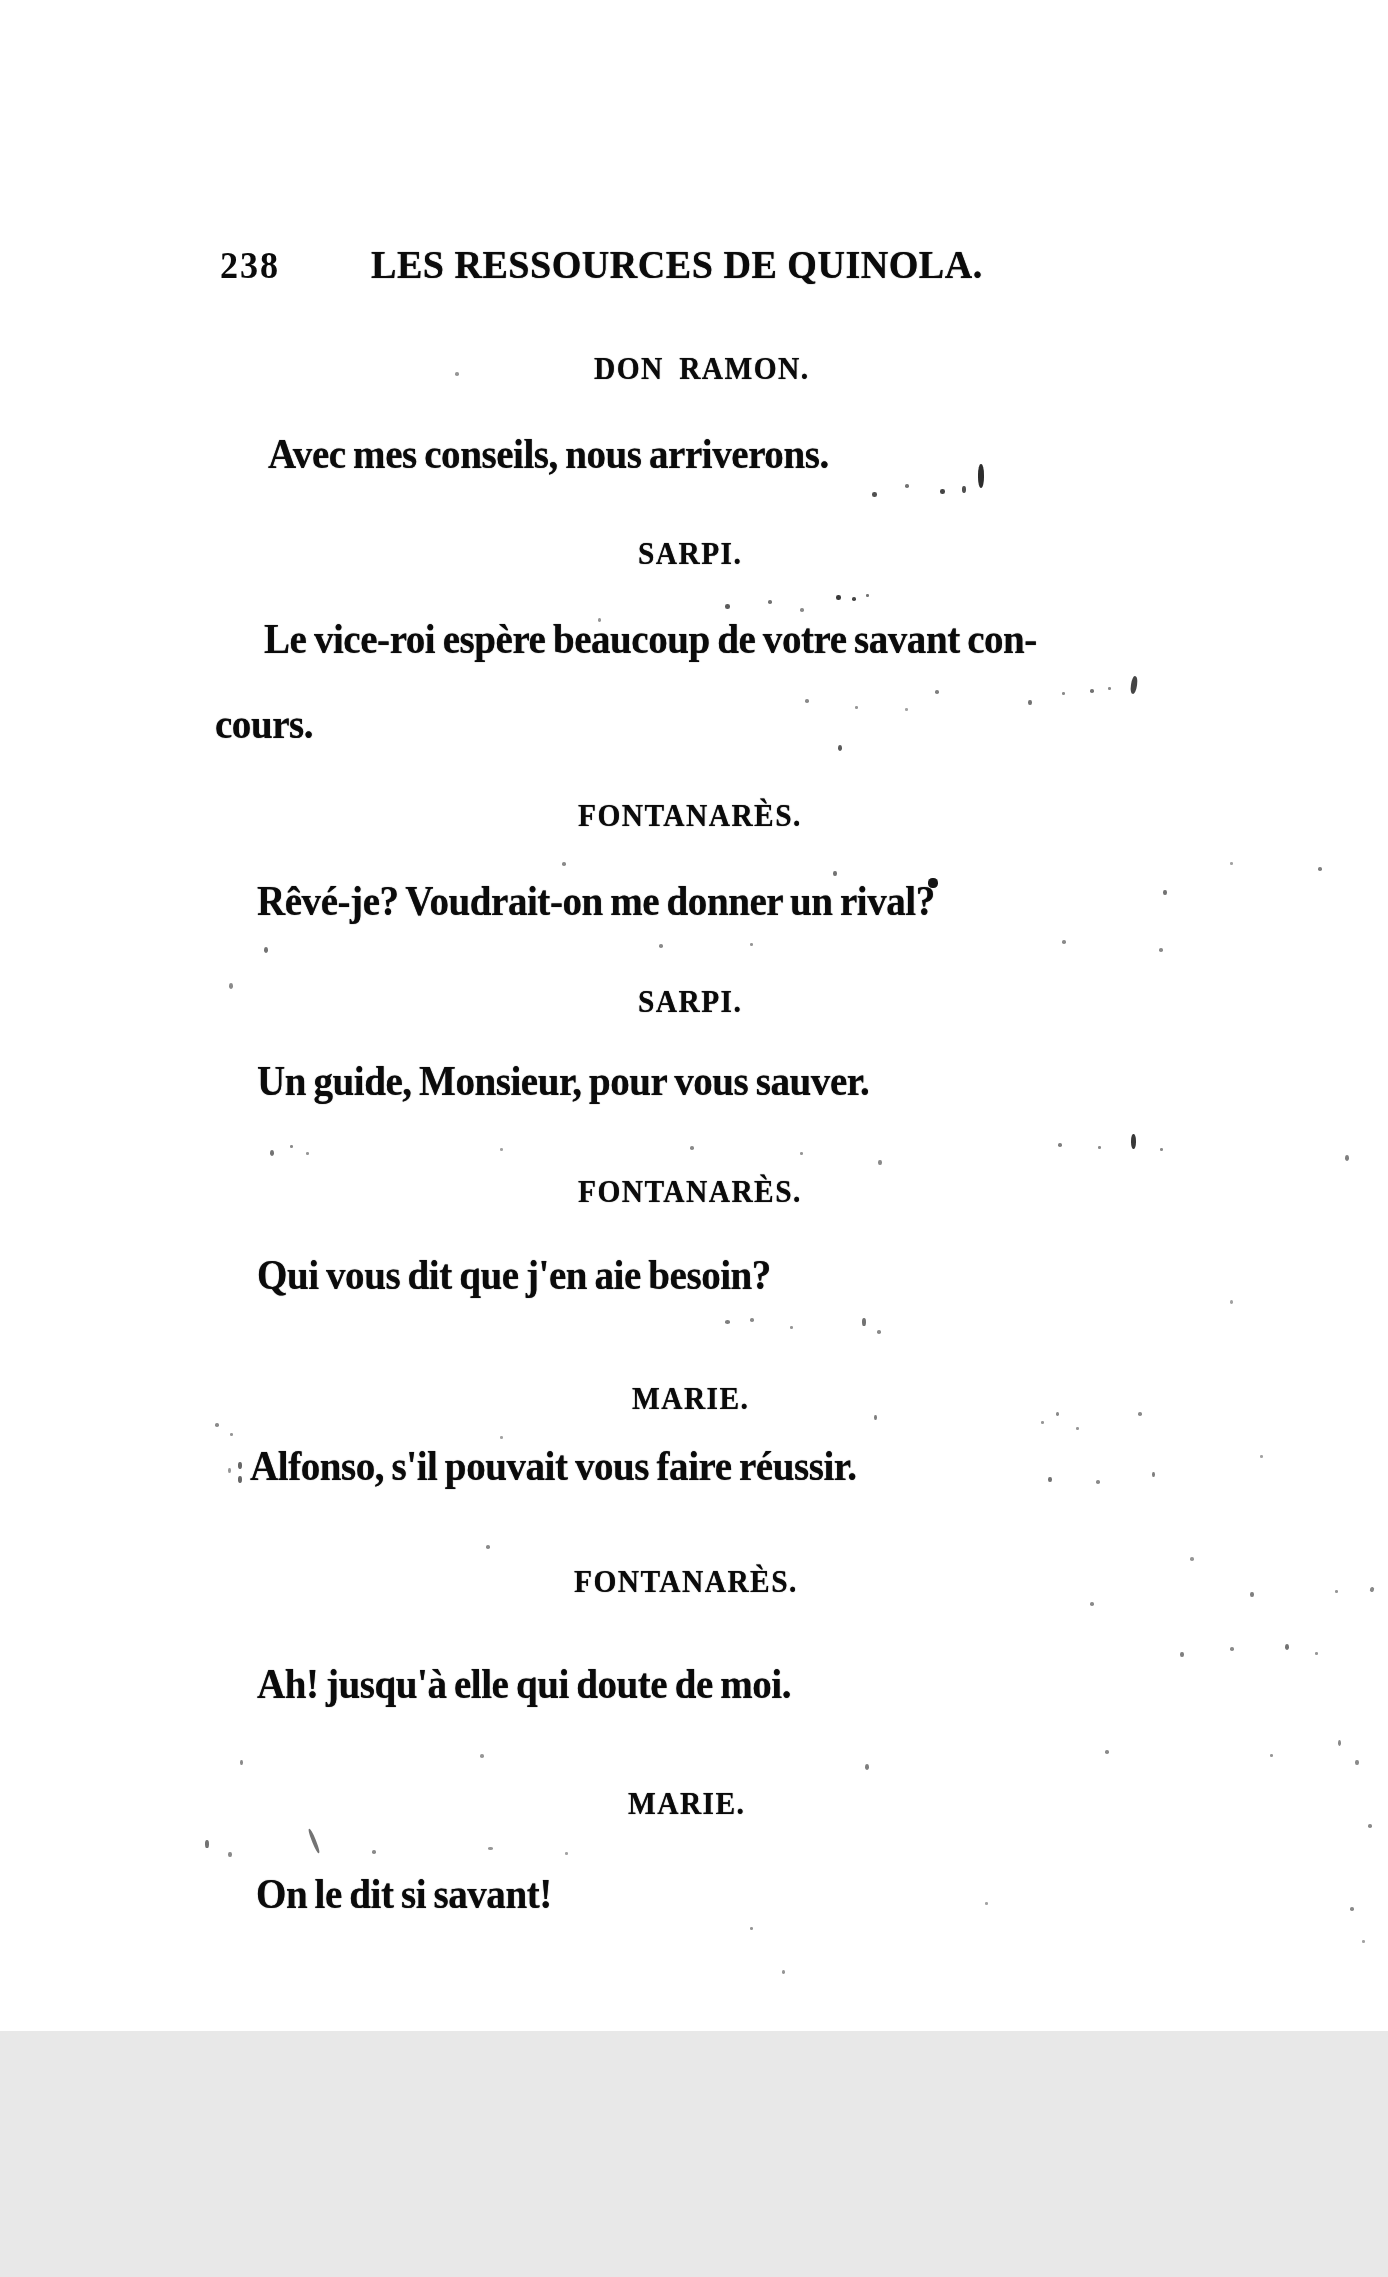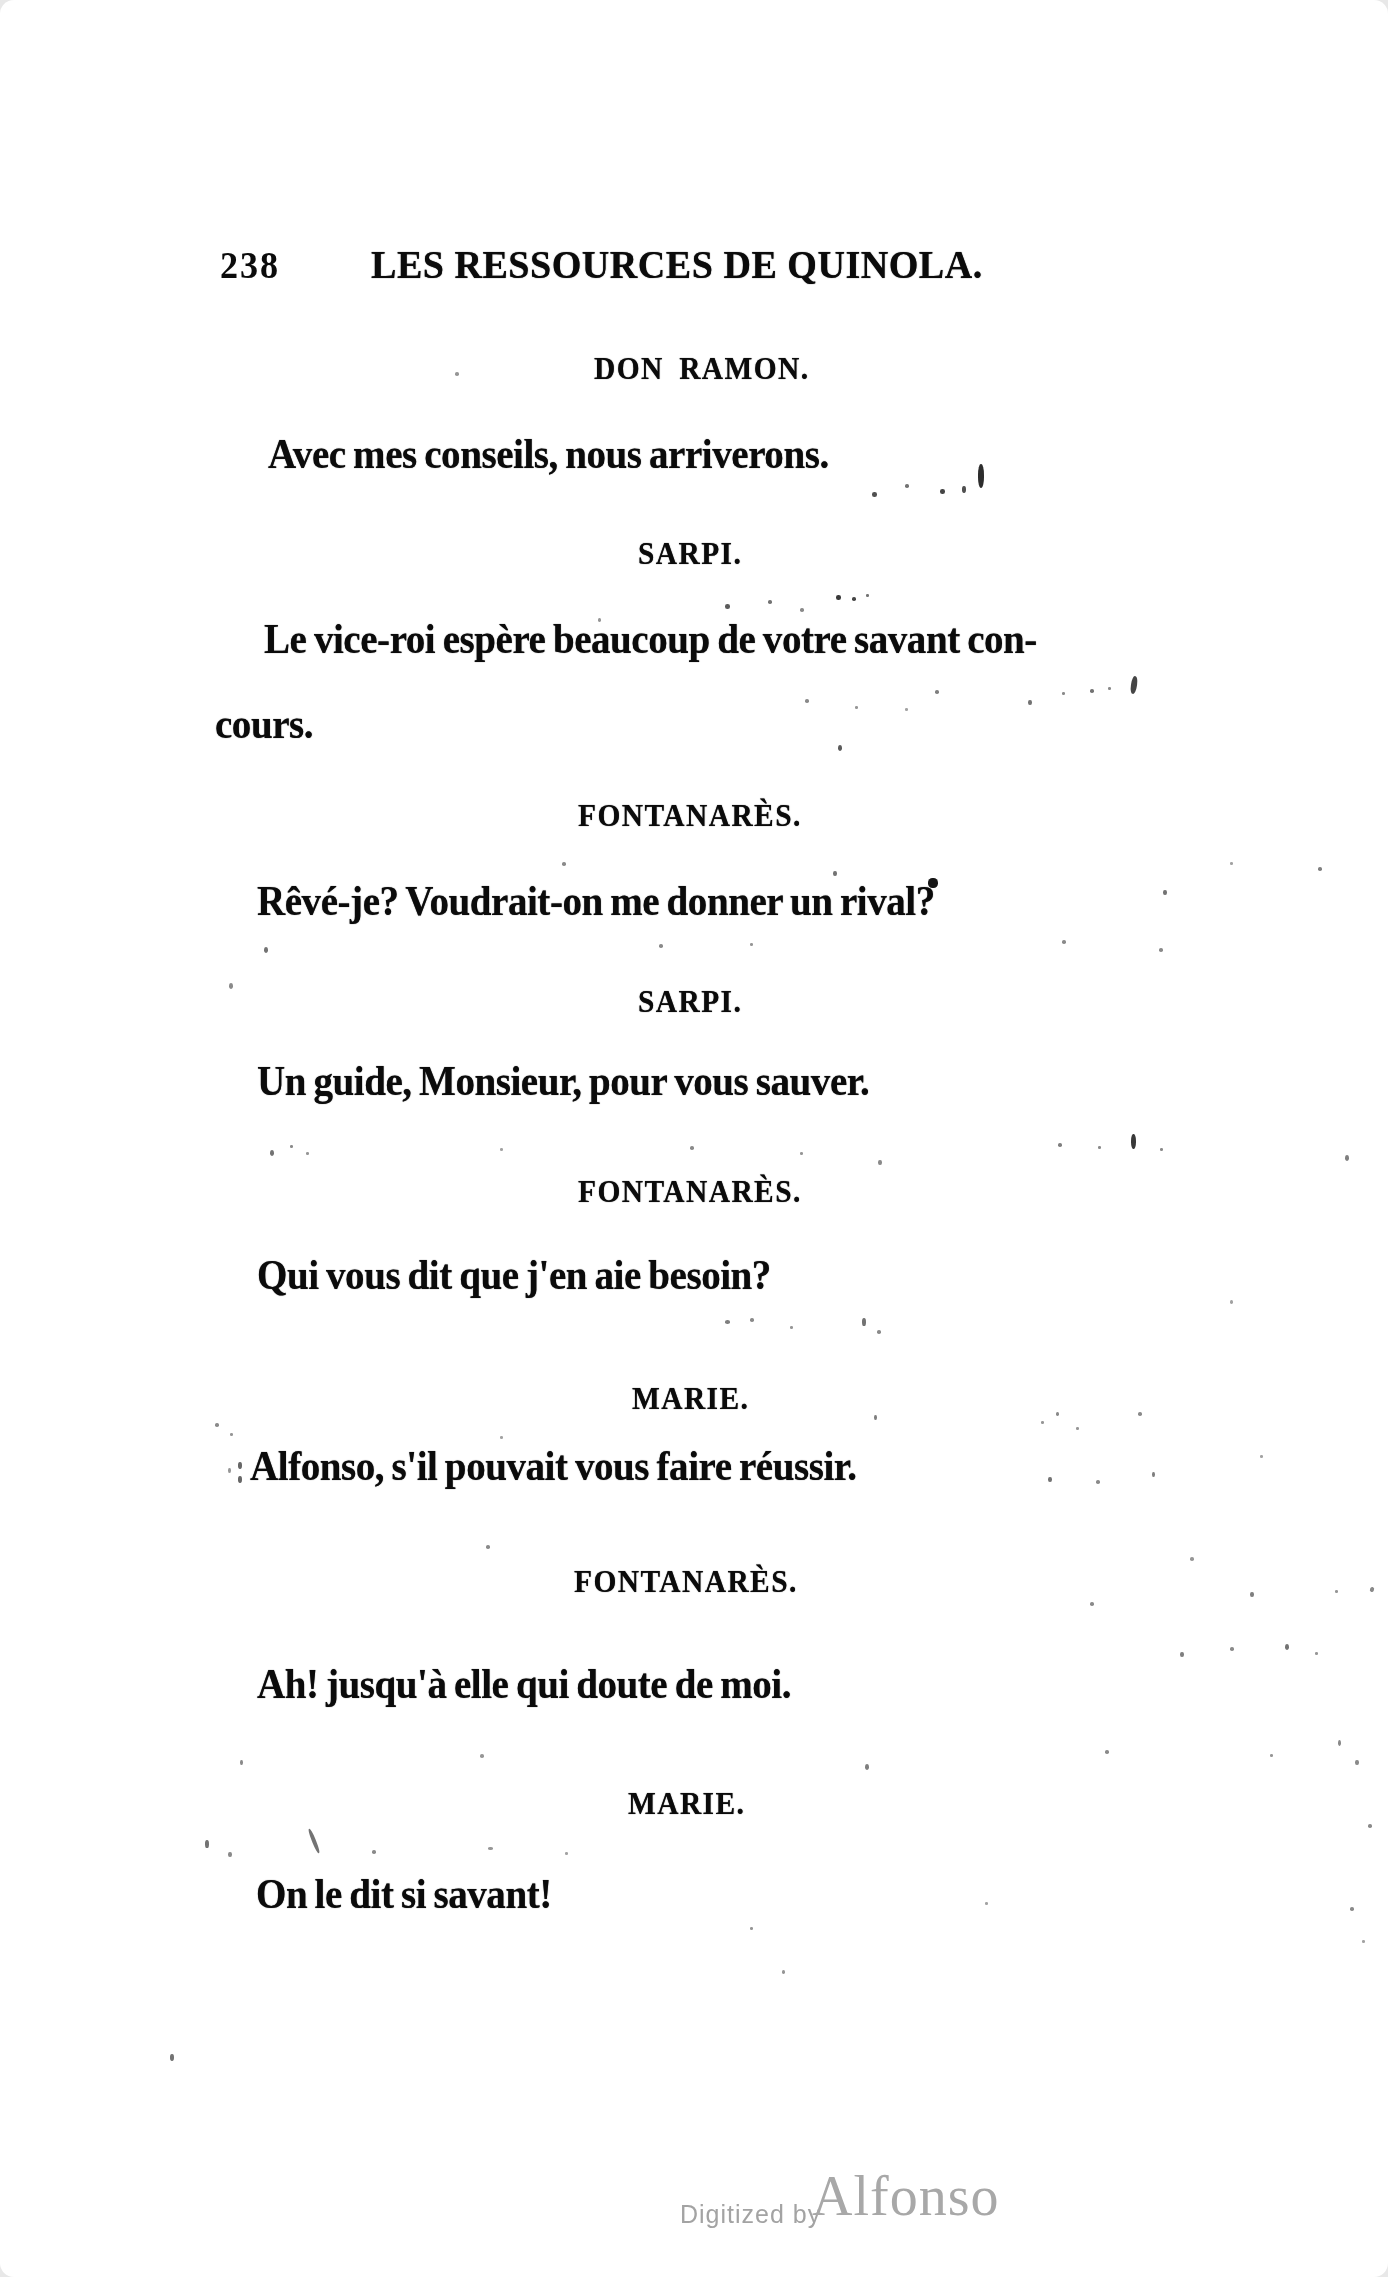--- a/index.html
+++ b/index.html
@@ -2,26 +2,25 @@
 <html><head>
 <meta charset="utf-8">
 <style>
   html, body {
     margin: 0; padding: 0;
     background: #e8e8e8;
   }
   .scan-page {
     position: relative;
     width: 1388px;
-    height: 2277px;
+    height: 2031px;
     background: #ffffff;
     overflow: hidden;
     font-family: "Liberation Serif", serif;
     color: #0b0b0b;
-    border-radius: 14px;
   }
   .abs { position: absolute; white-space: nowrap; line-height: 1; }
 
   .pagenum {
     font-size: 38px;
     font-weight: bold;
     letter-spacing: 2px;
     transform: scaleX(0.95);
     transform-origin: left top;
   }

